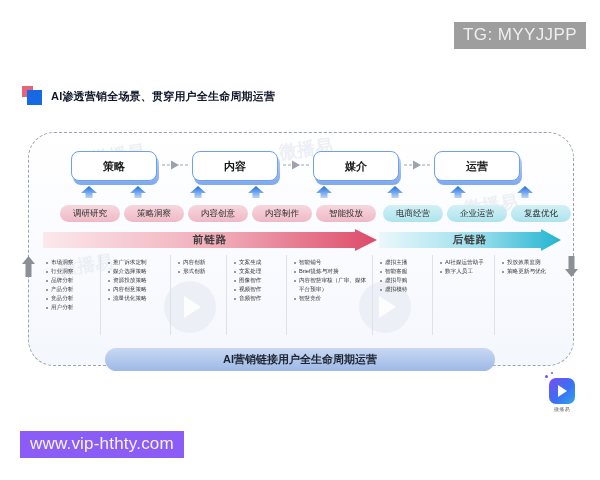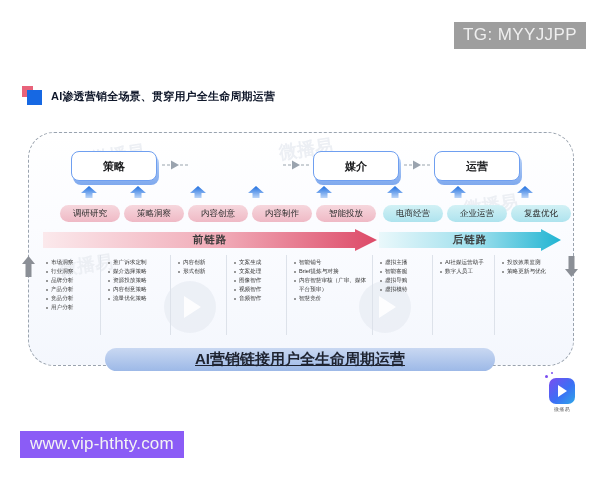--- a/index.html
+++ b/index.html
@@ -106,21 +106,21 @@
   }
   .col li.wrap{white-space:normal;}
   
   .side-arrow{position:absolute;width:15px;height:22px;}
   
   #bottom-bar{
     position:absolute;left:105px;top:348px;width:390px;height:23px;
     border-radius:12px;
     background:linear-gradient(180deg,#c9d8f2 0%,#9db9e7 100%);
     display:flex;align-items:center;justify-content:center;
-    font-size:15px;font-weight:bold;color:#1e2330;text-decoration:underline;
+    font-size:11px;font-weight:bold;color:#1e2330;
   }
   
   #brand{
     position:absolute;right:18px;top:378px;width:40px;text-align:center;
   }
   #brand .mark{
     width:26px;height:26px;margin:0 auto;border-radius:7px;
     background:linear-gradient(135deg,#7a4df0 0%,#3b6ff5 55%,#2fa8e8 100%);
     position:relative;
   }
@@ -166,20 +166,24 @@
   <div class="wm-text" style="left:62px;top:10px;">微播易</div>
   <div class="wm-text" style="left:250px;top:4px;">微播易</div>
   <div class="wm-text" style="left:435px;top:60px;">微播易</div>
   <div class="wm-text" style="left:30px;top:120px;">微播易</div>
 
   <div id="stages">
 
     <div class="stage" style="left:42px;">
       <div class="shadow"></div>
       <div class="box">策略</div>
+    </div>
+    <div class="stage" style="left:163px;">
+      <div class="shadow"></div>
+      <div class="box">内容</div>
     </div>
     <div class="stage" style="left:284px;">
       <div class="shadow"></div>
       <div class="box">媒介</div>
     </div>
     <div class="stage" style="left:405px;">
       <div class="shadow"></div>
       <div class="box">运营</div>
     </div>
 

